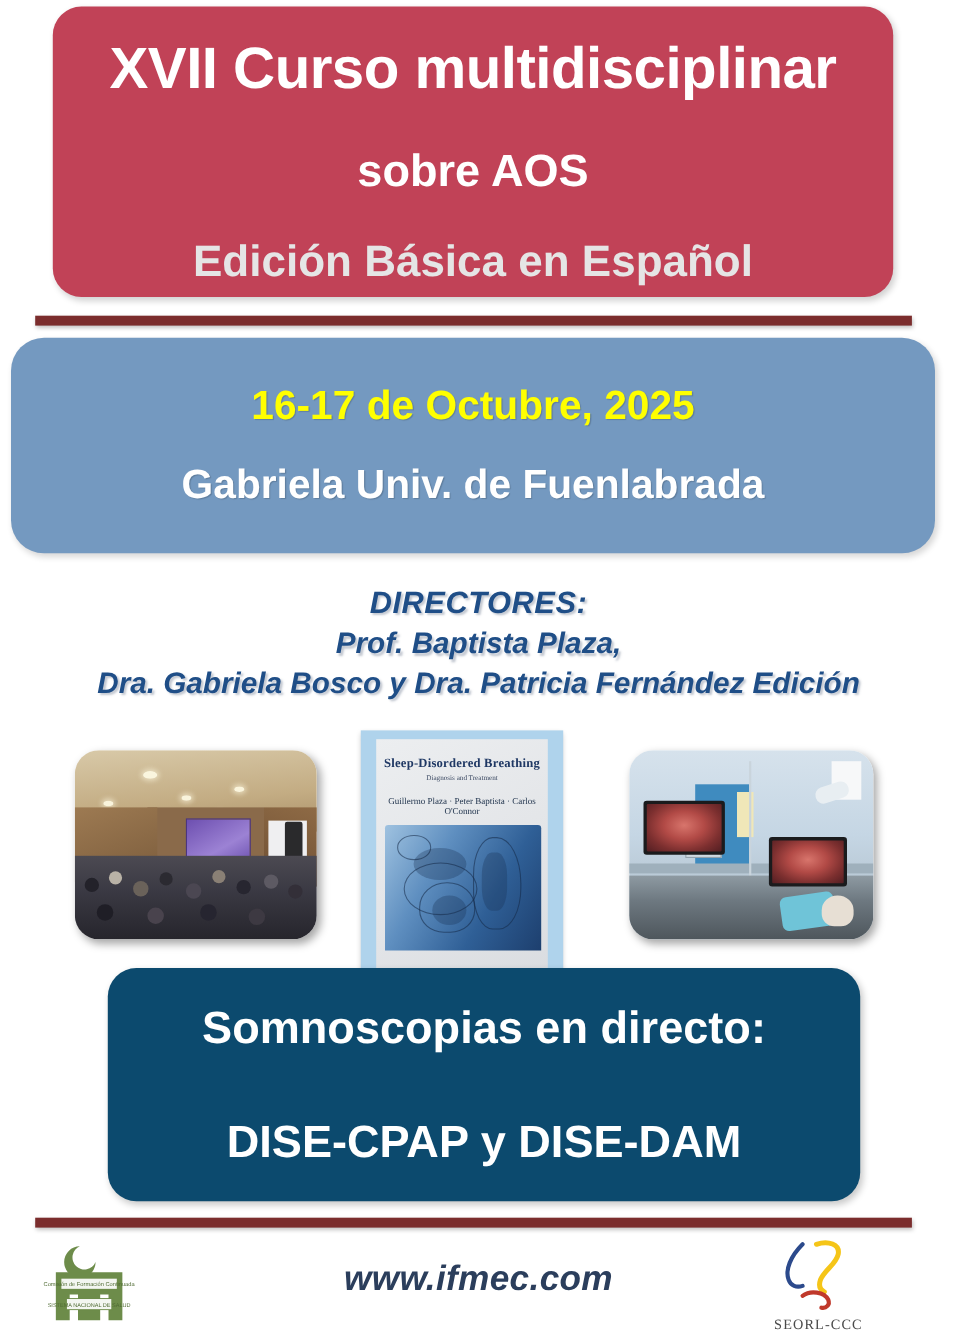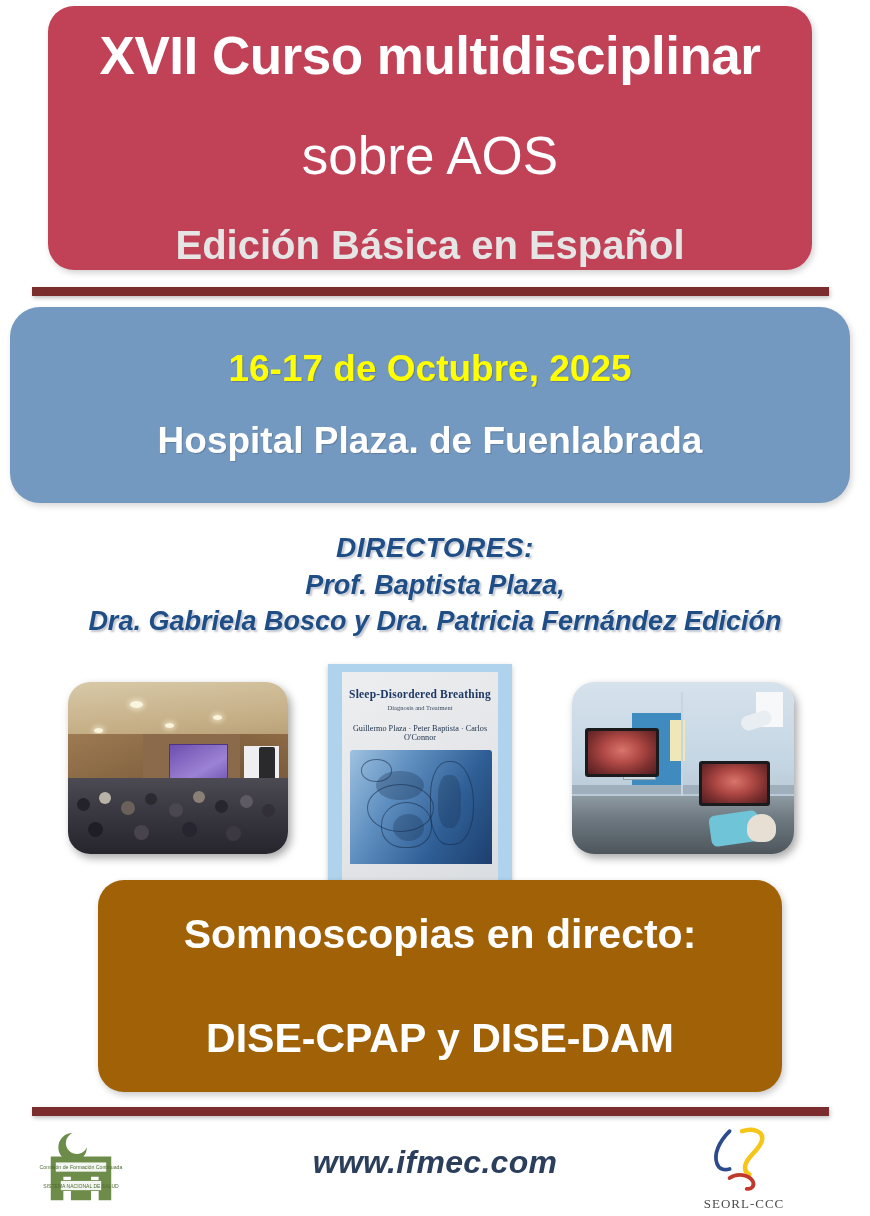--- a/index.html
+++ b/index.html
@@ -37,22 +37,22 @@
     color: #ffffff;
     font-size: 53px;
     font-weight: bold;
     letter-spacing: -0.5px;
     line-height: 1.05;
     text-align: left;
     margin-top: 18px;
   }
   .title-line-2 {
     color: #ffffff;
-    font-size: 53px;
-    font-weight: normal;
+    font-size: 41px;
+    font-weight: bold;
     line-height: 1.05;
     text-align: center;
     margin-top: 44px;
   }
   .title-line-3 {
     color: #e5e5e5;
     font-size: 40px;
     font-weight: bold;
     line-height: 1.05;
     text-align: center;
@@ -323,21 +323,21 @@
     border-radius: 50%;
   }
 
   
   .live-box {
     position: absolute;
     left: 98px;
     top: 880px;
     width: 684px;
     height: 212px;
-    background: #a16207;
+    background: #0c4a6e;
     border-radius: 26px;
     display: flex;
     flex-direction: column;
     align-items: center;
     justify-content: center;
     box-shadow: 2px 3px 7px rgba(0,0,0,0.22);
     gap: 28px;
   }
   .live-line {
     color: #ffffff;
@@ -402,21 +402,21 @@
   <div class="title-box">
     <div class="title-line-1">XVII Curso multidisciplinar</div>
     <div class="title-line-2">sobre AOS</div>
     <div class="title-line-3">Edición Básica en Español</div>
   </div>
 
   <div class="divider divider-top"></div>
 
   <div class="venue-box">
     <div class="venue-date">16-17 de Octubre, 2025</div>
-    <div class="venue-place">Hospital Plaza. de Fuenlabrada</div>
+    <div class="venue-place">Gabriela Univ. de Fuenlabrada</div>
   </div>
 
   <div class="directors">
     <div class="directors-heading">DIRECTORES:</div>
     <div class="directors-line">Prof. Baptista Plaza,</div>
     <div class="directors-line">Dra. Gabriela Bosco y Dra. Patricia Fernández Edición</div>
   </div>
 
   <div class="photo-row">
 

